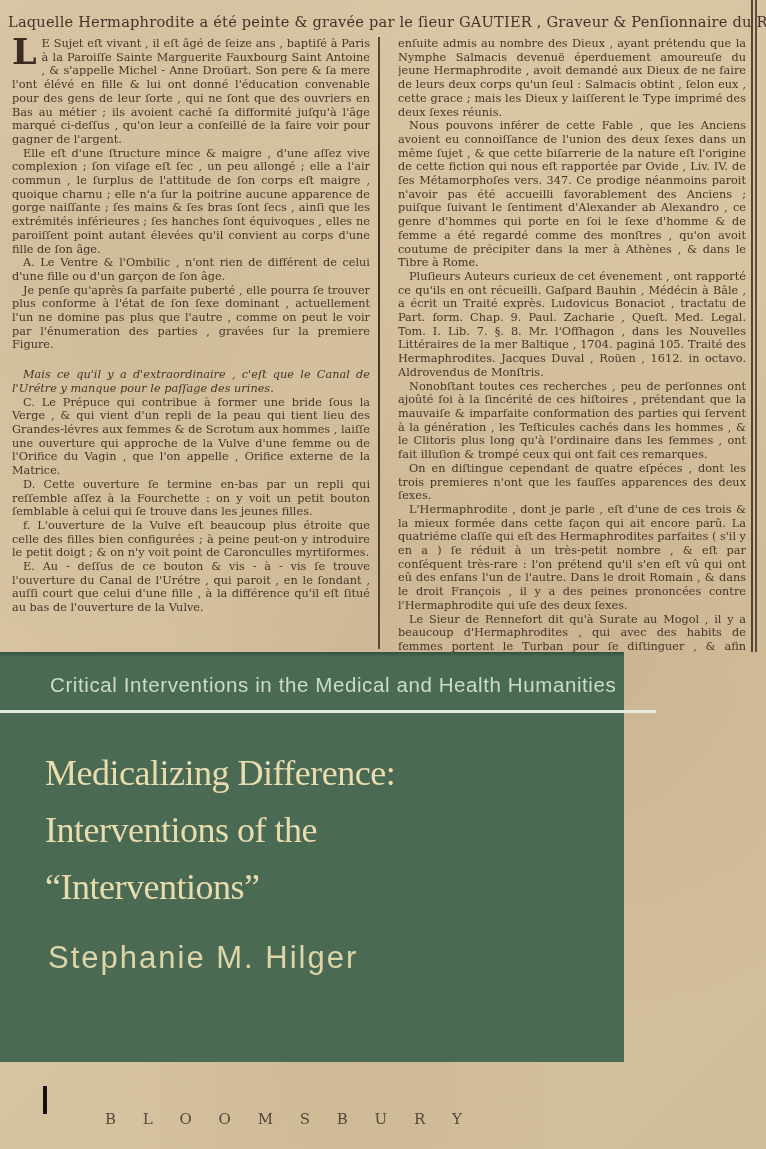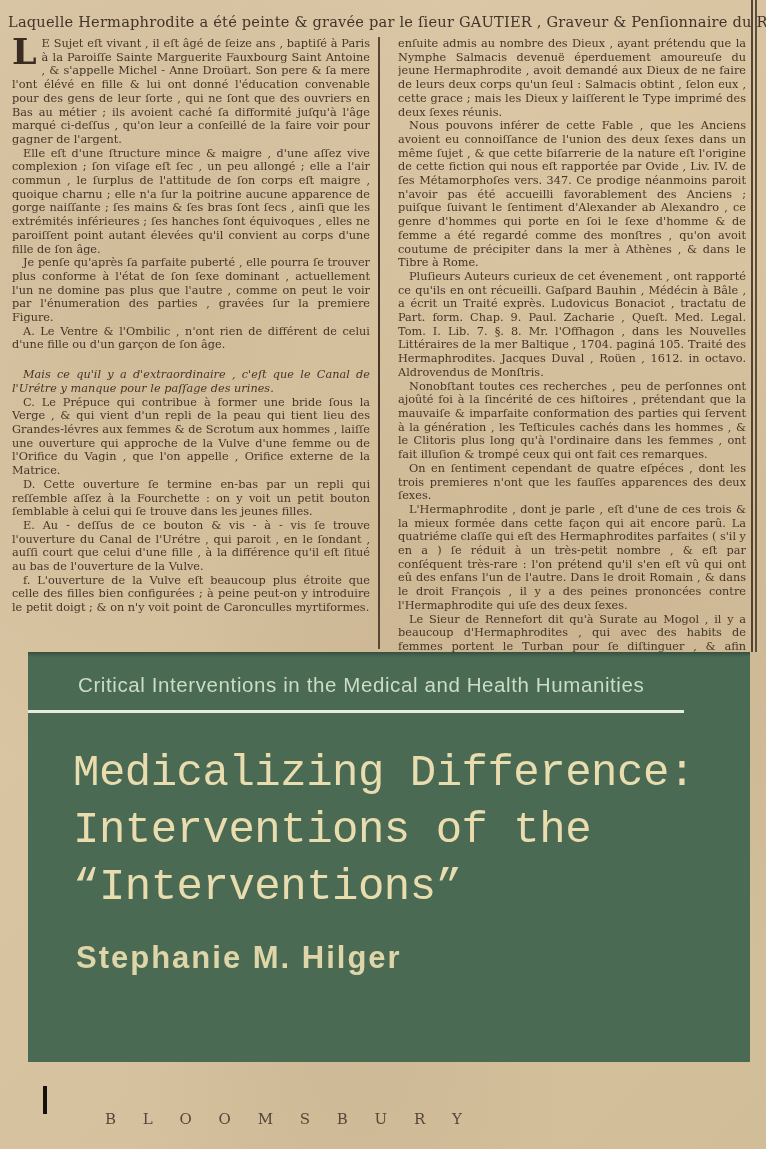--- a/index.html
+++ b/index.html
@@ -41,42 +41,41 @@
     background:linear-gradient(#5a4734,#3e3022 30%,#4a3a2a 70%,#5a4734);
   }
   .page-edge{
     position:absolute; top:0; right:9px; width:6px; height:652px;
     border-left:2px solid #3c2f22; border-right:2px solid #4a3a2a;
     opacity:0.85;
   }
 
   
   .banner{
-    position:absolute; top:652px; left:0; width:722px; height:410px;
+    position:absolute; top:652px; left:0; width:624px; height:410px;
     background:linear-gradient(#34503e 0px, #4b6a53 5px, #4b6a53 100%);
-    margin-left:28px;
   }
   .series{
     margin:21px 0 0 50px;
     font-family:"Liberation Sans", sans-serif;
     font-size:20.5px; letter-spacing:0.6px; color:#ccdcc5;
   }
   .series-rule{
     margin-top:13px; width:656px; height:3px; background:#e4ece0;
   }
   .title{
     margin:32px 0 0 45px;
-    font-family:Liberation Mono, monospace; font-weight:normal;
-    font-size:44px; line-height:57px; color:#e9dcae; letter-spacing:-0.5px;
+    font-family:Liberation Serif, serif; font-weight:normal;
+    font-size:36px; line-height:57px; color:#e9dcae; letter-spacing:-0.5px;
   }
   .title .tl{ display:block; }
   .author{
     margin:24px 0 0 48px;
     font-family:"Liberation Sans", sans-serif;
-    font-size:31px; letter-spacing:2px; color:#ded6a8;font-weight:bold;
+    font-size:31px; letter-spacing:2px; color:#ded6a8;
   }
 
   
   .footer{
     position:absolute; top:1062px; left:0; width:766px; height:87px;margin-left:43px;
   }
   .publisher{
     position:absolute; left:62px; top:48px;
     font-family:"DejaVu Serif", serif;
     font-size:15px; letter-spacing:11px; color:#55473a;
@@ -90,38 +89,38 @@
 <body>
 
 <div class="cover">
 
   <section class="doc">
     <p class="doc-header">Laquelle Hermaphrodite a été peinte &amp; gravée par le ſieur GAUTIER , Graveur &amp; Penſionnaire du Roi.</p>
 
     <div class="col col-left">
       <p class="noindent"><span class="dropcap">L</span><span>E Sujet eſt vivant , il eſt âgé de ſeize ans , baptiſé à Paris à la Paroiſſe Sainte Marguerite Fauxbourg Saint Antoine , &amp; s'appelle Michel - Anne Droüart. Son pere &amp; ſa mere l'ont élévé en fille &amp; lui ont donné l'éducation convenable pour des gens de leur ſorte , qui ne ſont que des ouvriers en Bas au métier ; ils avoient caché ſa difformité juſqu'à l'âge marqué ci-deſſus , qu'on leur a conſeillé de la faire voir pour gagner de l'argent.</span></p>
       <p>Elle eſt d'une ſtructure mince &amp; maigre , d'une aſſez vive complexion ; ſon viſage eſt ſec , un peu allongé ; elle a l'air commun , le ſurplus de l'attitude de ſon corps eſt maigre , quoique charnu ; elle n'a ſur la poitrine aucune apparence de gorge naiſſante ; ſes mains &amp; ſes bras ſont ſecs , ainſi que les extrémités inférieures ; ſes hanches ſont équivoques , elles ne paroiſſent point autant élevées qu'il convient au corps d'une fille de ſon âge.</p>
+      <p>A.  Le Ventre &amp; l'Ombilic , n'ont rien de différent de celui d'une fille ou d'un garçon de ſon âge.</p>
       <p>Je penſe qu'après ſa parfaite puberté , elle pourra ſe trouver plus conforme à l'état de ſon ſexe dominant , actuellement l'un ne domine pas plus que l'autre , comme on peut le voir par l'énumeration des parties , gravées ſur la premiere Figure.</p>
-      <p>A.  Le Ventre &amp; l'Ombilic , n'ont rien de différent de celui d'une fille ou d'un garçon de ſon âge.</p>
       <p class="ital">Mais ce qu'il y a d'extraordinaire , c'eſt que le Canal de l'Urétre y manque pour le paſſage des urines.</p>
       <p>C. Le Prépuce qui contribue à former une bride ſous la Verge , &amp; qui vient d'un repli de la peau qui tient lieu des Grandes-lévres aux femmes &amp; de Scrotum aux hommes , laiſſe une ouverture qui approche de la Vulve d'une femme ou de l'Orifice du Vagin , que l'on appelle , Orifice externe de la Matrice.</p>
       <p>D. Cette ouverture ſe termine en-bas par un repli qui reſſemble aſſez à la Fourchette : on y voit un petit bouton ſemblable à celui qui ſe trouve dans les jeunes filles.</p>
+      <p>f.  L'ouverture de la Vulve eſt beaucoup plus étroite que celle des filles bien configurées ; à peine peut-on y introduire le petit doigt ; &amp; on n'y voit point de Caronculles myrtiformes.</p>
       <p>E. Au - deſſus de ce bouton &amp; vis - à - vis ſe trouve l'ouverture du Canal de l'Urétre , qui paroit , en le ſondant , auſſi court que celui d'une fille , à la différence qu'il eſt ſitué au bas de l'ouverture de la Vulve.</p>
-      <p>f.  L'ouverture de la Vulve eſt beaucoup plus étroite que celle des filles bien configurées ; à peine peut-on y introduire le petit doigt ; &amp; on n'y voit point de Caronculles myrtiformes.</p>
 
     </div>
 
     <div class="col-rule"></div>
 
     <div class="col col-right">
       <p class="noindent">enſuite admis au nombre des Dieux , ayant prétendu que la Nymphe Salmacis devenuë éperduement amoureuſe du jeune Hermaphrodite , avoit demandé aux Dieux de ne faire de leurs deux corps qu'un ſeul : Salmacis obtint , ſelon eux , cette grace ; mais les Dieux y laiſſerent le Type imprimé des deux ſexes réunis.</p>
       <p>Nous pouvons inférer de cette Fable , que les Anciens avoient eu connoiſſance de l'union des deux ſexes dans un même ſujet , &amp; que cette biſarrerie de la nature eſt l'origine de cette fiction qui nous eſt rapportée par Ovide , Liv. IV. de ſes Métamorphoſes vers. 347. Ce prodige néanmoins paroit n'avoir pas été accueilli favorablement des Anciens ; puiſque ſuivant le ſentiment d'Alexander ab Alexandro , ce genre d'hommes qui porte en ſoi le ſexe d'homme &amp; de femme a été regardé comme des monſtres , qu'on avoit coutume de précipiter dans la mer à Athènes , &amp; dans le Tibre à Rome.</p>
       <p>Pluſieurs Auteurs curieux de cet évenement , ont rapporté ce qu'ils en ont récueilli. Gaſpard Bauhin , Médécin à Bâle , a écrit un Traité exprès. Ludovicus Bonaciot , tractatu de Part. form. Chap. 9. Paul. Zacharie , Queſt. Med. Legal. Tom. I. Lib. 7. §. 8. Mr. l'Offhagon , dans les Nouvelles Littéraires de la mer Baltique , 1704. paginá 105. Traité des Hermaphrodites. Jacques Duval , Roüen , 1612. in octavo. Aldrovendus de Monſtris.</p>
       <p>Nonobſtant toutes ces recherches , peu de perſonnes ont ajoûté foi à la ſincérité de ces hiſtoires , prétendant que la mauvaiſe &amp; imparfaite conformation des parties qui ſervent à la génération , les Teſticules cachés dans les hommes , &amp; le Clitoris plus long qu'à l'ordinaire dans les femmes , ont fait illuſion &amp; trompé ceux qui ont fait ces remarques.</p>
-      <p>On en ſentiment cependant de quatre eſpéces , dont les trois premieres n'ont que les fauſſes apparences des deux ſexes.</p>
+      <p>On en diſtingue cependant de quatre eſpéces , dont les trois premieres n'ont que les fauſſes apparences des deux ſexes.</p>
       <p>L'Hermaphrodite , dont je parle , eſt d'une de ces trois &amp; la mieux formée dans cette façon qui ait encore parû. La quatriéme claſſe qui eſt des Hermaphrodites parfaites ( s'il y en a ) ſe réduit à un très-petit nombre , &amp; eſt par conſéquent très-rare : l'on prétend qu'il s'en eſt vû qui ont eû des enfans l'un de l'autre. Dans le droit Romain , &amp; dans le droit François , il y a des peines prononcées contre l'Hermaphrodite qui uſe des deux ſexes.</p>
       <p>Le Sieur de Rennefort dit qu'à Surate au Mogol , il y a beaucoup d'Hermaphrodites , qui avec des habits de femmes portent le Turban pour ſe diſtinguer , &amp; afin d'apprendre à tout le monde qu'ils ont deux ſexes.</p>
 
     </div>
 
     <div class="page-edge"></div>
   </section>
 
   <section class="banner">
     <div class="series">Critical Interventions in the Medical and Health Humanities</div>

